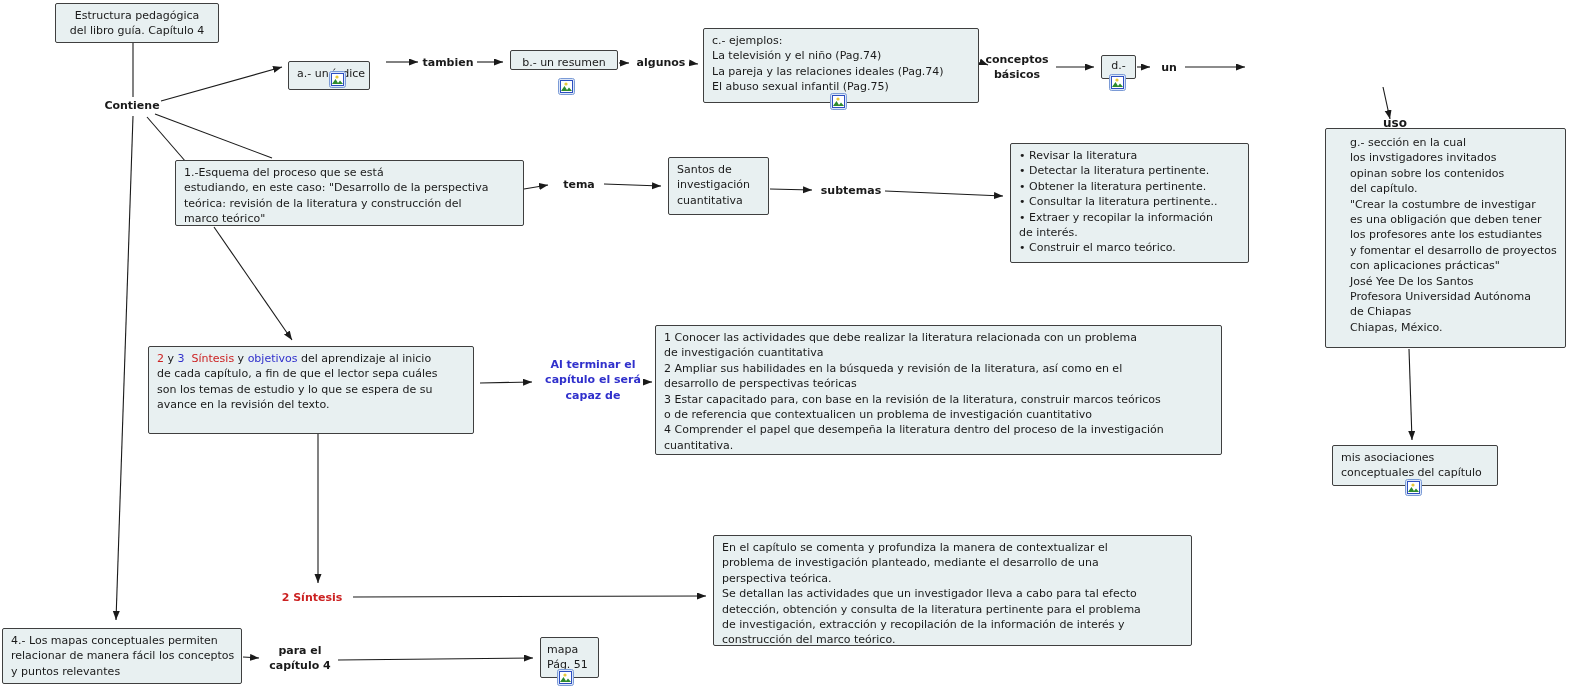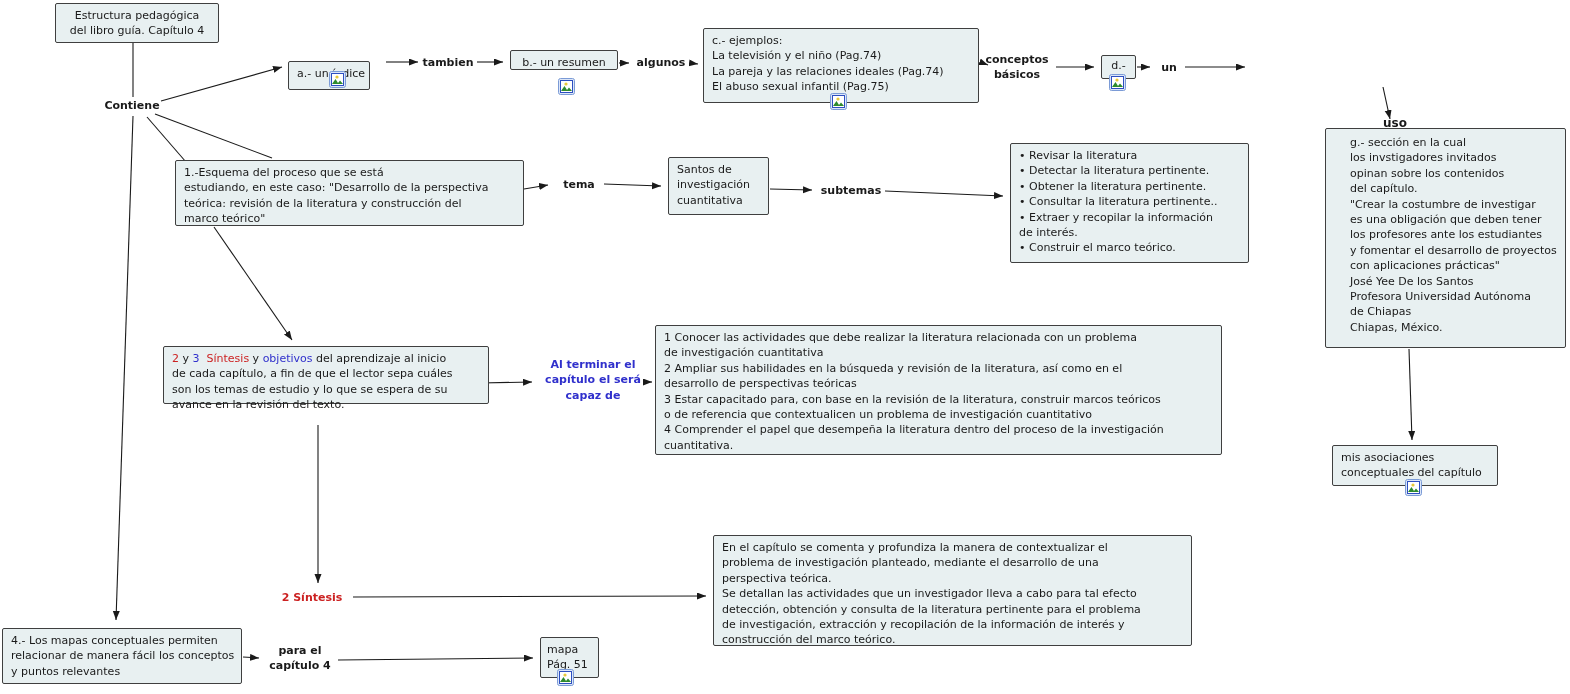--- a/index.html
+++ b/index.html
@@ -111,21 +111,21 @@
   <div class="node" style="left:668px;top:157px;width:101px;height:58px">Santos de
 investigación
 cuantitativa</div>
   <div class="node" style="left:1010px;top:143px;width:239px;height:120px">• Revisar la literatura
 • Detectar la literatura pertinente.
 • Obtener la literatura pertinente.
 • Consultar la literatura pertinente..
 • Extraer y recopilar la información
 de interés.
 • Construir el marco teórico.</div>
-  <div class="node" style="left:163px;top:346px;width:326px;height:58px"><span class="part-red">2</span><span class="part-text"> y </span><span class="part-blue">3</span><span class="part-text">  </span><span class="part-red">Síntesis</span><span class="part-text"> y </span><span class="part-blue">objetivos</span><span class="part-text"> del aprendizaje al inicio
+  <div class="node" style="left:148px;top:346px;width:326px;height:88px"><span class="part-red">2</span><span class="part-text"> y </span><span class="part-blue">3</span><span class="part-text">  </span><span class="part-red">Síntesis</span><span class="part-text"> y </span><span class="part-blue">objetivos</span><span class="part-text"> del aprendizaje al inicio
 de cada capítulo, a fin de que el lector sepa cuáles
 son los temas de estudio y lo que se espera de su
 avance en la revisión del texto.</span></div>
   <div class="node" style="left:655px;top:325px;width:567px;height:130px">1 Conocer las actividades que debe realizar la literatura relacionada con un problema
 de investigación cuantitativa
 2 Ampliar sus habilidades en la búsqueda y revisión de la literatura, así como en el
 desarrollo de perspectivas teóricas
 3 Estar capacitado para, con base en la revisión de la literatura, construir marcos teóricos
 o de referencia que contextualicen un problema de investigación cuantitativo
 4 Comprender el papel que desempeña la literatura dentro del proceso de la investigación

